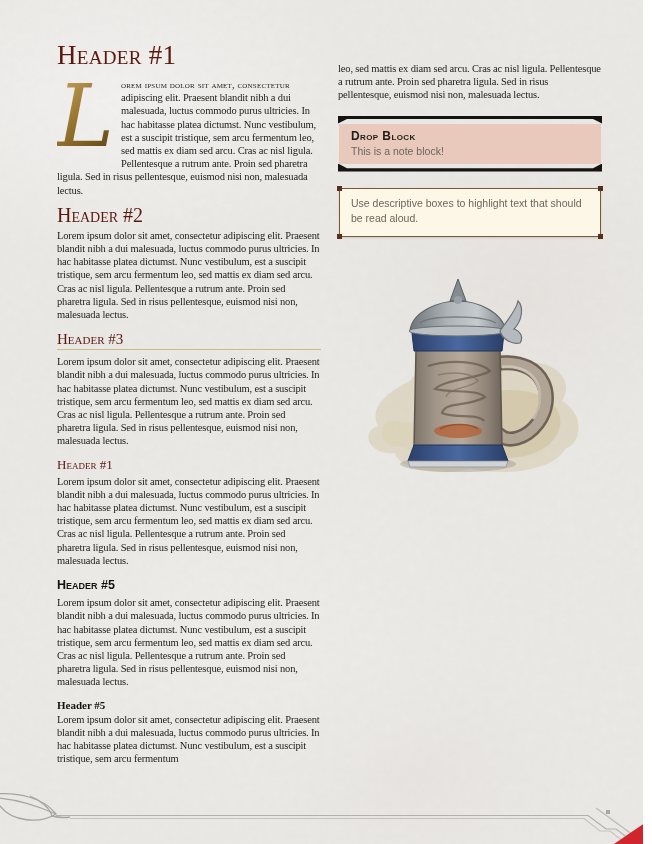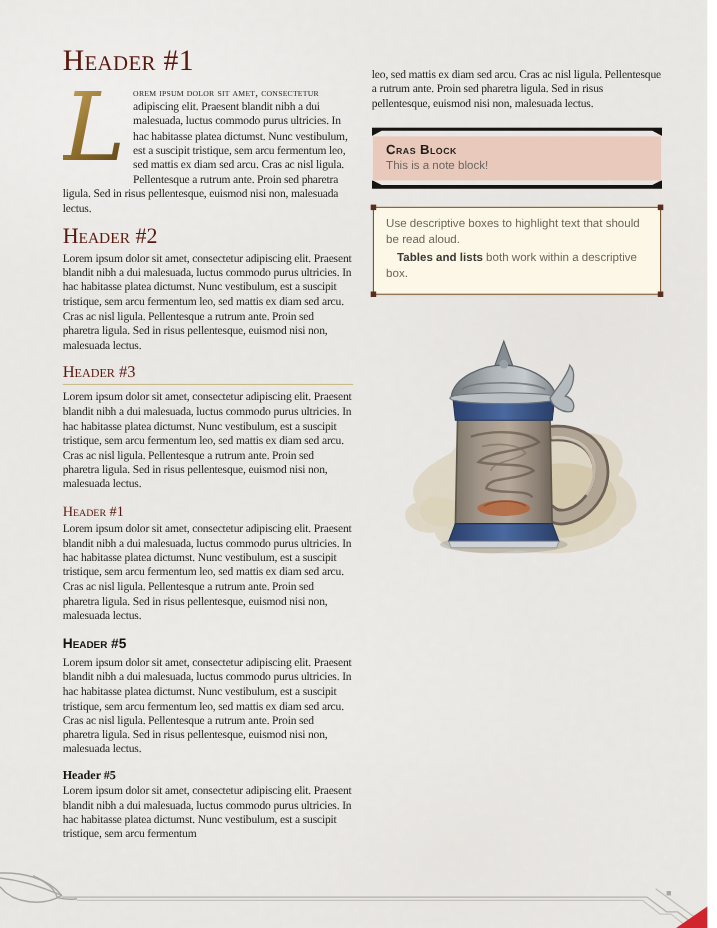--- a/index.html
+++ b/index.html
@@ -118,33 +118,32 @@
     <p class="body">Lorem ipsum dolor sit amet, consectetur adipiscing elit. Praesent blandit nibh a dui malesuada, luctus commodo purus ultricies. In hac habitasse platea dictumst. Nunc vestibulum, est a suscipit tristique, sem arcu fermentum</p>
   </div>
 
   <div class="col col-right">
     <div class="spacer-top"></div>
     <p class="body">leo, sed mattis ex diam sed arcu. Cras ac nisl ligula. Pellentesque a rutrum ante. Proin sed pharetra ligula. Sed in risus pellentesque, euismod nisi non, malesuada lectus.</p>
 
     <div class="note">
       <div class="note-bar top"></div>
       <div class="note-body">
-        <div class="note-title">Cras Block</div>
+        <div class="note-title">Drop Block</div>
         <div class="note-text">This is a note block!</div>
       </div>
       <div class="note-bar bottom"></div>
     </div>
 
     <div class="descbox">
       <span class="dot tl"></span>
       <span class="dot tr"></span>
       <span class="dot bl"></span>
       <span class="dot br"></span>
       <div class="desc-text">Use descriptive boxes to highlight text that should be read aloud.</div>
-      <div class="desc-text desc-indent"><span class="desc-bold">Tables and lists</span><span> both work within a descriptive box.</span></div>
     </div>
 
     <div class="illus-wrap">
       <svg width="240" height="208" viewBox="0 0 240 208" xmlns="http://www.w3.org/2000/svg">
         <defs>
           <linearGradient id="bodyG" x1="0" y1="0" x2="1" y2="0">
             <stop offset="0" stop-color="#7e7569"></stop>
               <stop offset="0.25" stop-color="#a2968a"></stop>
             <stop offset="0.55" stop-color="#b7aa9a"></stop>
               <stop offset="0.85" stop-color="#8d8175"></stop>

